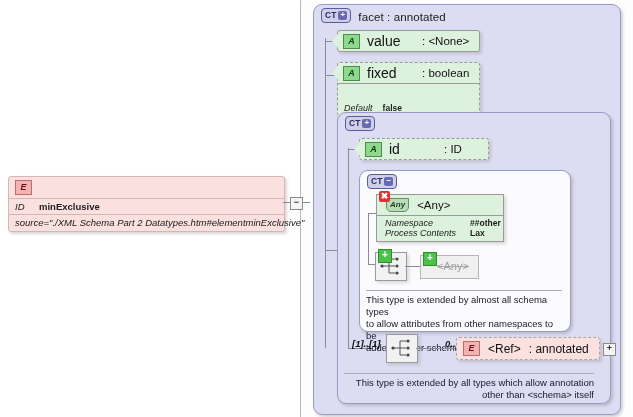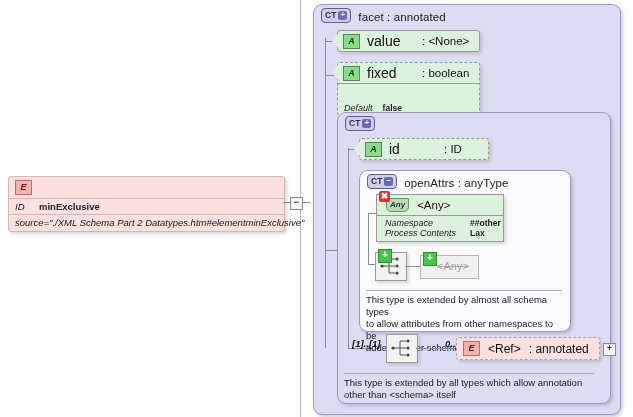--- a/index.html
+++ b/index.html
@@ -423,21 +423,20 @@
     <span class="atype"><span>:</span> <span>ID</span></span>
   </div>
 </div>
 
 <div class="ctbox inner-white" style="left:359px; top:170px; width:210px; height:160px; background:#fbfbfe;">
   <div class="hdr">
     <span class="badge-ct">
       <span>CT</span>
       <span class="sign">−</span>
     </span>
-    <span class="hdr-label">openAttrs : anyType</span>
   </div>
 </div>
 
 <div class="wire wv" style="left:368px; top:213px; height:52px;"></div>
 <div class="wire wh" style="left:368px; top:213px; width:8px;"></div>
 <div class="wire wh" style="left:368px; top:264px; width:8px;"></div>
 
 <div class="anybox" style="left:376px; top:194px; width:126px;">
   <div class="anyhdr">
     <span class="xmark">✖</span>
@@ -509,14 +508,14 @@
 <div class="elembox dashed" style="left:456px; top:337px; width:142px;">
   <div class="row1">
     <span class="badge-e">E</span>
     <span class="ename">&lt;Ref&gt;</span>
     <span class="ename"><span>:</span> <span>annotated</span></span>
   </div>
 </div>
 
 <div class="toggle" style="left:603px; top:343px;">+</div>
 
-<div class="note" style="left:344px; top:373px; width:250px;">This type is extended by all types which allow annotation
+<div class="note" style="left:344px; top:373px; width:250px;text-align:right;">This type is extended by all types which allow annotation
 other than &lt;schema&gt; itself</div>
 
 </body></html>

